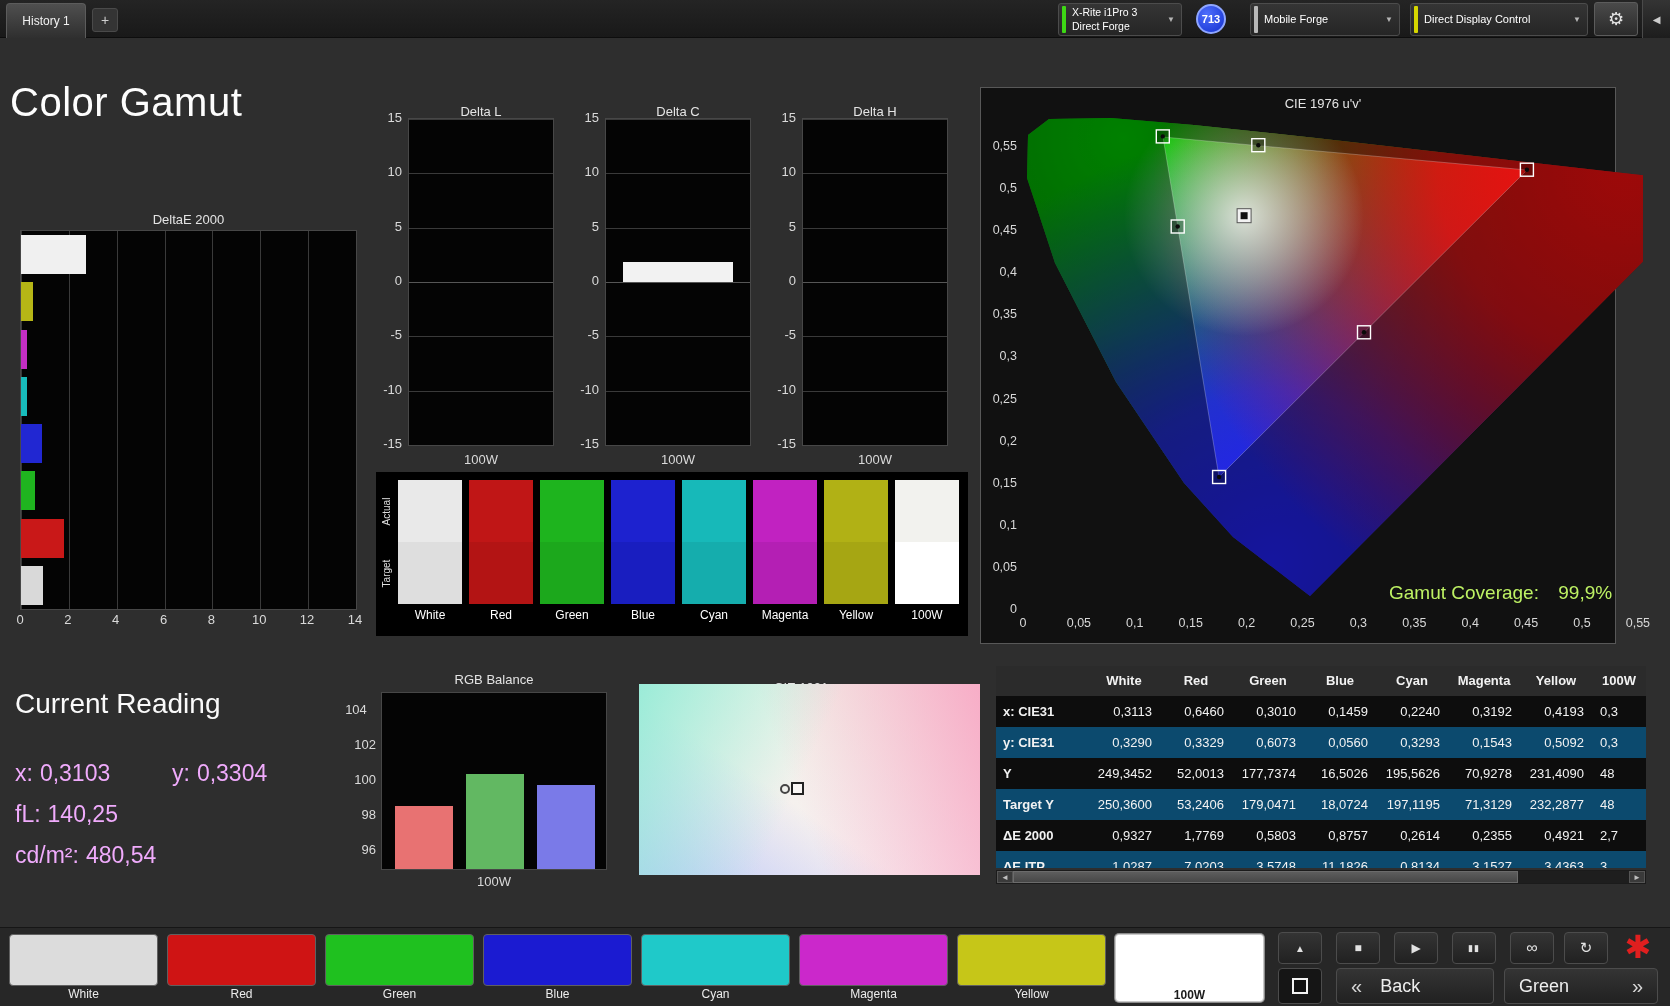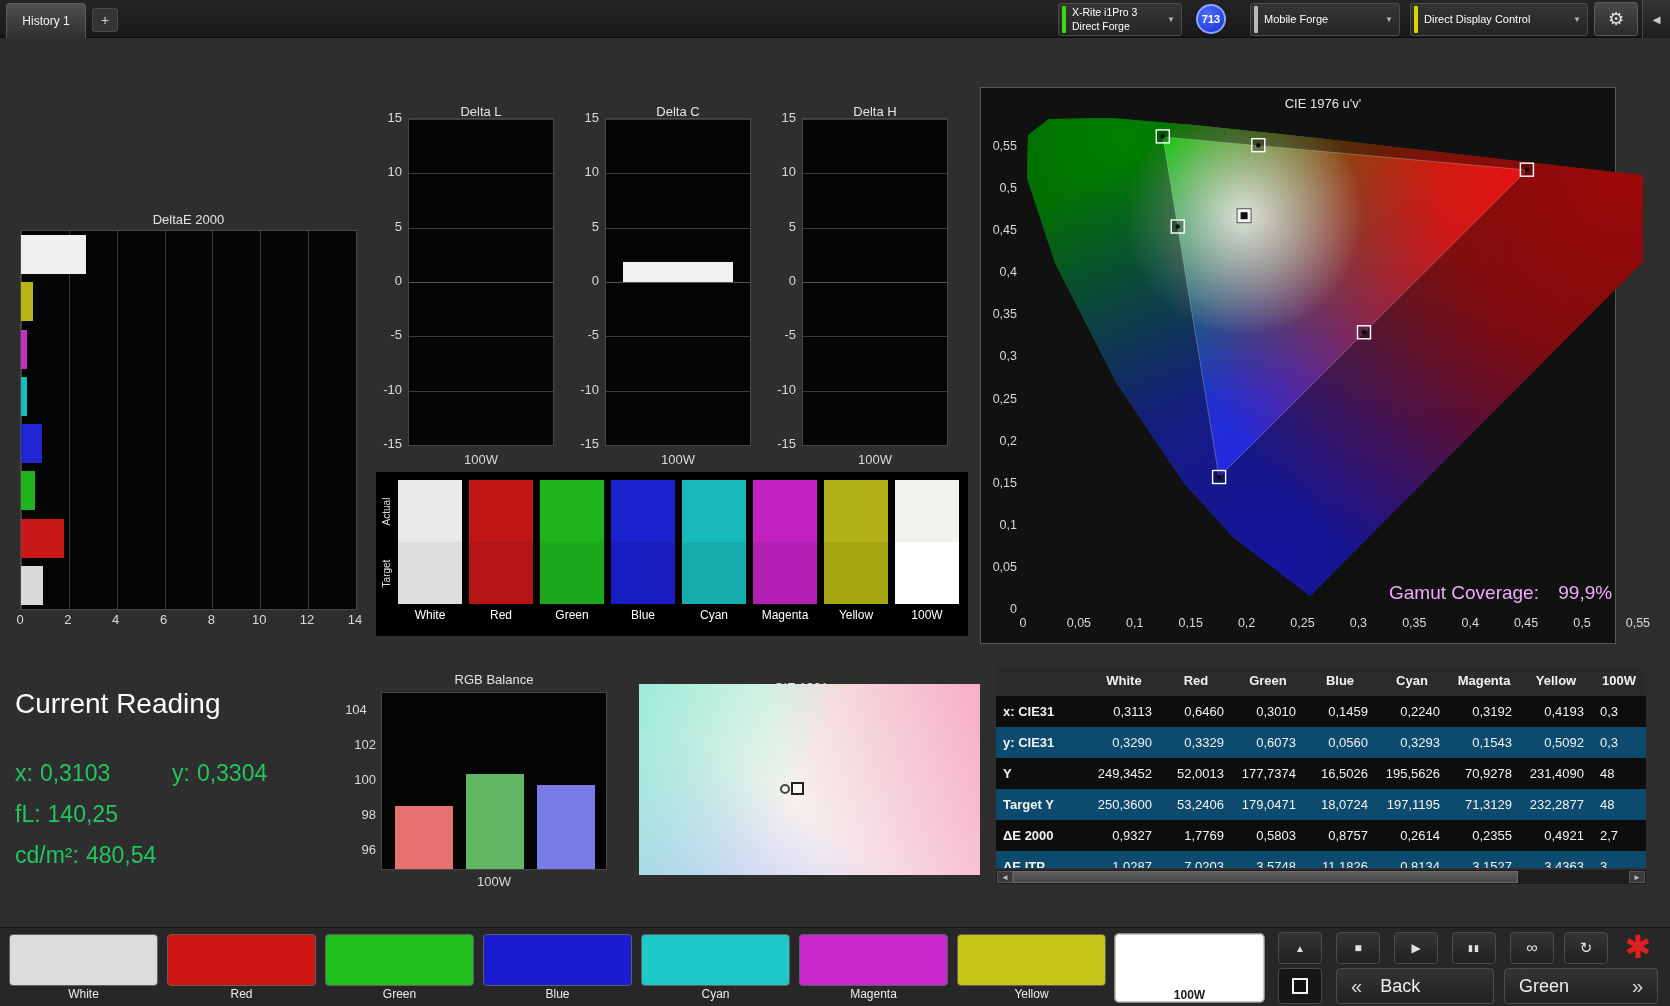--- a/index.html
+++ b/index.html
@@ -29,21 +29,21 @@
 .gearbtn{position:absolute;left:1594px;top:2px;width:44px;height:34px;
   background:linear-gradient(#4a4a4a,#2a2a2a);border:1px solid #5c5c5c;border-radius:3px;
   display:flex;align-items:center;justify-content:center;font-size:18px;color:#e4e4e4}
 .collapsebtn{position:absolute;left:1642px;top:0;width:28px;height:38px;
   background:linear-gradient(#343434,#1d1d1d);border-left:1px solid #4a4a4a;
   display:flex;align-items:center;justify-content:center;font-size:10px;color:#cccccc}
 
 
 .page-title{position:absolute;left:10px;top:80px;font-size:40px;color:#fdfdfd;letter-spacing:.5px}
 .cr-heading{position:absolute;left:15px;top:688px;font-size:28px;color:#fafafa}
-.cr-line{position:absolute;font-size:23px;color:#22c55e;white-space:nowrap}
+.cr-line{position:absolute;font-size:23px;color:#f0abfc;white-space:nowrap}
 .cr-line span{margin-right:7px}
 
 
 .chart-title{position:absolute;text-align:center;font-size:13px;color:#e4e4e4}
 .plot{position:absolute;background:#040404;border:1px solid #474747;overflow:hidden}
 .vline{position:absolute;top:0;bottom:0;width:1px;background:#3a3a3a}
 .hline{position:absolute;left:0;right:0;height:1px;background:#3a3a3a}
 .hline.zero{background:#565656}
 .hbar{position:absolute;left:0}
 .vbar{position:absolute;background:#f2f2f2}
@@ -58,21 +58,21 @@
 #swatch-cols{position:absolute;left:22px;top:8px;display:flex;gap:7px}
 .swcol{width:64px}
 .sw-a{height:62px}
 .sw-t{height:62px}
 .sw-l{height:22px;line-height:22px;text-align:center;font-size:12px;color:#fff}
 
 
 .cie-panel{position:absolute;left:980px;top:87px;width:636px;height:557px;background:#111;border:1px solid #585858}
 .cie-xtick{position:absolute;top:528px;width:36px;text-align:center;font-size:12.5px;color:#d8d8d8}
 .cie-ytick{position:absolute;left:2px;width:34px;text-align:right;font-size:12.5px;color:#d8d8d8}
-.coverage{position:absolute;left:408px;top:494px;font-size:19px;color:#f0abfc;white-space:nowrap}
+.coverage{position:absolute;left:408px;top:494px;font-size:19px;color:#bef264;white-space:nowrap}
 .coverage .cov-val{margin-left:14px}
 
 
 .rgbbar{position:absolute;bottom:0}
 .cie31{position:absolute;left:639px;top:664px;width:341px;height:212px}
 .cie31-grad{position:absolute;left:0;top:20px;width:341px;height:191px;
   background:
    linear-gradient(115deg, rgba(150,235,215,.95) 0%, rgba(255,255,255,0) 48%),
    linear-gradient(250deg, rgba(248,165,195,.9) 0%, rgba(255,255,255,0) 55%),
    linear-gradient(35deg, rgba(175,195,250,.85) 0%, rgba(255,255,255,0) 42%),
@@ -151,20 +151,21 @@
     </div>
 
     <div class="gearbtn">
       <span>⚙</span>
     </div>
     <div class="collapsebtn">
       <span>◀</span>
     </div>
   </div>
 
+  <div class="page-title">Color Gamut</div>
 
   <div id="deltae-chart" style="position:absolute;left:20px;top:212px;width:337px;height:424px">
     <div class="chart-title" style="left:0;top:0;width:337px">DeltaE 2000</div>
     <div id="deltae-plot" class="plot" style="left:0;top:18px;width:337px;height:380px">
         <div class="vline" style="left: 0px;"></div>
         <div class="vline" style="left: 47.9px;"></div>
         <div class="vline" style="left: 95.7px;"></div>
         <div class="vline" style="left: 143.6px;"></div>
         <div class="vline" style="left: 191.4px;"></div>
         <div class="vline" style="left: 239.3px;"></div>

